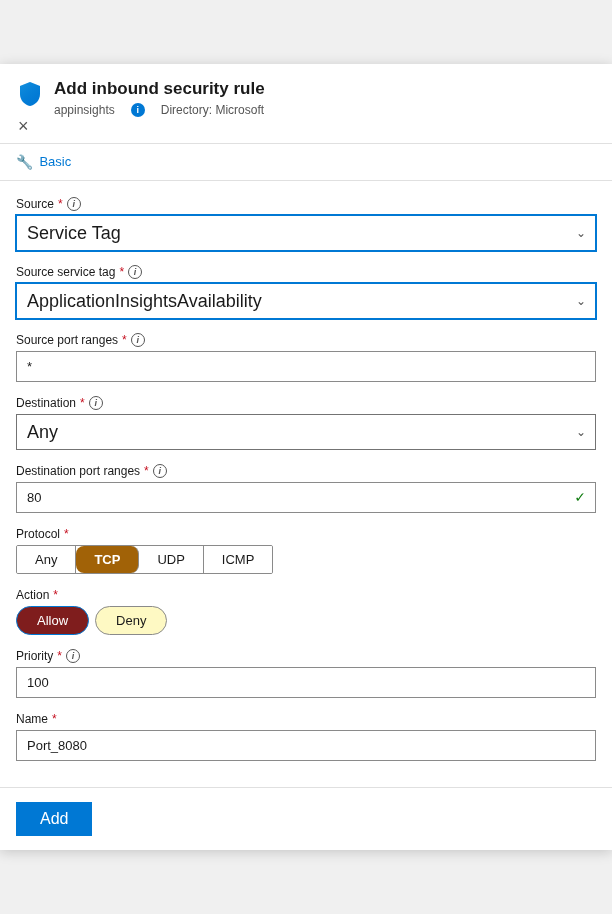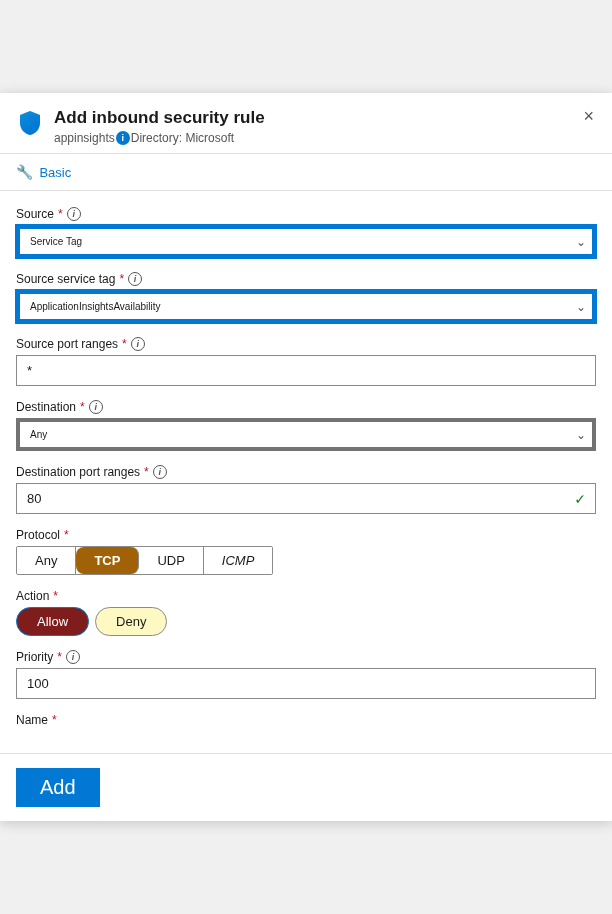--- a/index.html
+++ b/index.html
@@ -18,20 +18,21 @@
       box-shadow: 0 2px 12px rgba(0,0,0,0.18);
       display: flex;
       flex-direction: column;
     }
     .panel-header {
       display: flex;
       align-items: flex-start;
       justify-content: space-between;
       padding: 14px 16px 8px 16px;
       border-bottom: 1px solid #e0e0e0;
+      flex-direction: column;
     }
     .panel-header-left {
       display: flex;
       align-items: flex-start;
       gap: 10px;
     }
     .shield-icon {
       width: 28px;
       height: 28px;
       flex-shrink: 0;
@@ -40,21 +41,21 @@
     .header-text-block {}
     .panel-title {
       font-size: 17px;
       font-weight: 600;
       color: #1a1a1a;
       line-height: 1.3;
     }
     .panel-subtitle {
       display: flex;
       align-items: flex-start;
-      gap: 1px;
+      gap: 16px;
       margin-top: 2px;
       font-size: 12px;
       color: #555;
     }
     .panel-subtitle .info-dot {
       display: inline-flex;
       align-items: center;
       justify-content: center;
       width: 14px;
       height: 14px;
@@ -121,23 +122,23 @@
       font-style: italic;
       font-weight: bold;
     }
     .form-select-wrapper {
       position: relative;
       width: 100%;
     }
     .form-select {
       width: 100%;
       padding: 7px 32px 7px 10px;
-      border: 4px solid #737373;
+      border: 1px solid #737373;
       background: #fff;
-      font-size: 10px;
+      font-size: 18px;
       color: #1a1a1a;
       appearance: none;
       -webkit-appearance: none;
       cursor: pointer;
       outline: none;
     }
     .select-highlighted {
       border-color: #0078d4 !important;
       box-shadow: 0 0 0 1px #0078d4;
     }
@@ -180,21 +181,21 @@
     }
     .protocol-btn {
       padding: 6px 18px;
       background: #fff;
       border: none;
       cursor: pointer;
       font-size: 13px;
       color: #1a1a1a;
       border-right: 1px solid #8a8a8a;
     }
-    .protocol-btn:last-child { border-right: none; font-style: italic; }
+    .protocol-btn:last-child { border-right: none; }
     .protocol-btn.active {
       background: #a16207;
       color: #fff;
       font-weight: 700;
       border-radius: 8px;
     }
     .action-group {
       display: flex;
       align-items: center;
       gap: 0;
@@ -231,21 +232,21 @@
       padding: 14px 16px;
       border-top: 1px solid #e0e0e0;
       display: flex;
       gap: 10px;
     }
     .btn-primary {
       background: #0078d4;
       color: #fff;
       border: none;
       padding: 8px 24px;
-      font-size: 20px;
+      font-size: 16px;
       cursor: pointer;
       font-family: inherit;
     }
   </style>
 </head>
 <body>
 
 <div class="panel">
 
   <div class="panel-header">
@@ -374,20 +375,21 @@
         <span class="info-icon">i</span>
       </div>
       <input class="form-input" type="text" value="100" style="">
     </div>
 
     <div class="form-group">
       <div class="form-label">
         <span>Name</span>
         <span class="required-star">*</span>
       </div>
+      <input class="form-input" type="text" value="Port_8080" style="">
     </div>
 
 
   </div>
 
   <div class="panel-footer">
     <button class="btn-primary">Add</button>
   </div>
 </div>
 

